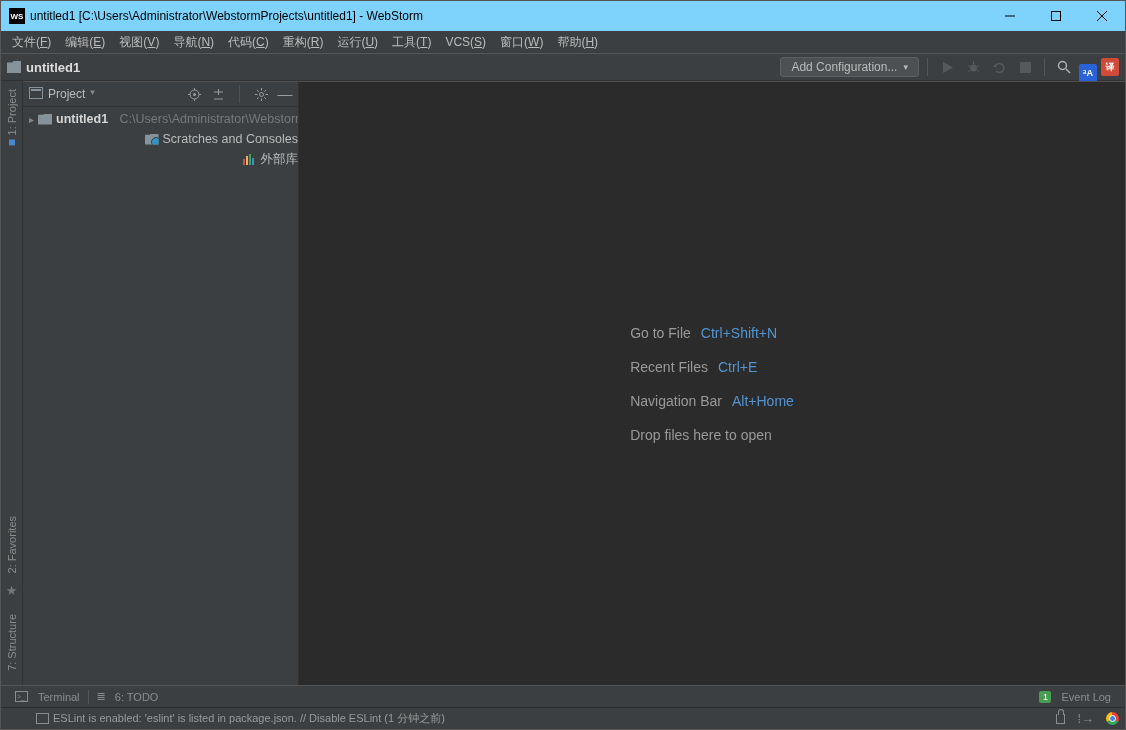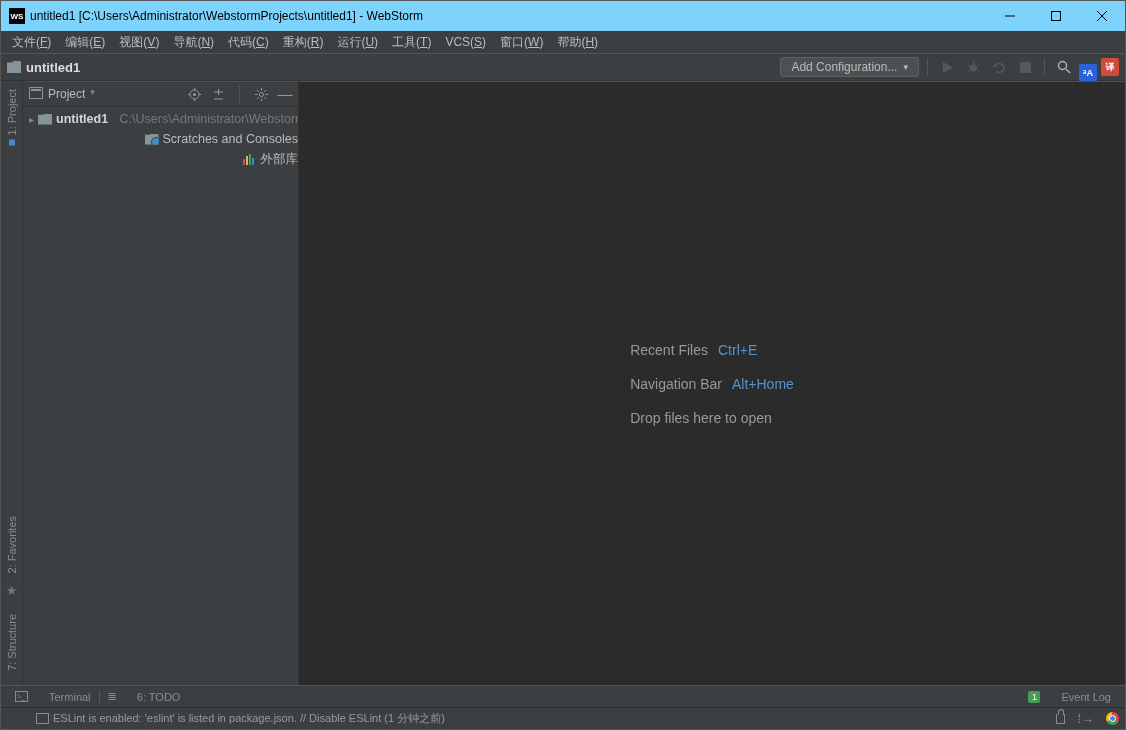--- a/index.html
+++ b/index.html
@@ -54,21 +54,21 @@
 .lib-icon span:nth-child(3){height:11px;background:#499c54;}
 .lib-icon span:nth-child(4){height:7px;background:#3592c4;}
 .tree .bold { font-weight: bold; color: #d5d5d5; }
 .tree .path { color: #787878; }
 .editor { flex: 1; background: #2b2b2b; color: #999; display: flex; align-items: center; justify-content: center; border-top: 1px solid #515151; }
 .editor-hints { font-size: 14px; display: flex; flex-direction: column; gap: 18px; }
 .editor-hints .row { display: flex; gap: 10px; }
 .editor-hints .label { color: #999; }
 .editor-hints .shortcut { color: #5394d0; }
 .bottom-toolbar { height: 22px; background: #3c3f41; border-top: 1px solid #555; display: flex; align-items: center; font-size: 11px; color: #8c8c8c; padding: 0 6px; }
-.bottom-toolbar .bt-item { display: flex; align-items: center; gap: 21px; padding: 0 8px; }
+.bottom-toolbar .bt-item { display: flex; align-items: center; gap: 10px; padding: 0 8px; }
 .bt-sep { width: 1px; height: 14px; background: #555; }
 .bottom-toolbar .right { margin-left: auto; display: flex; align-items: center; gap: 6px; }
 .green-badge { width: 12px; height: 12px; background: #499c54; border-radius: 2px; display:flex; align-items:center; justify-content:center; color:#fff; font-size:9px; }
 .statusbar { height: 22px; background: #3c3f41; border-top: 1px solid #2d2d2d; display: flex; align-items: center; font-size: 11px; color: #999; padding: 0 6px; }
 .statusbar .st-left { display: flex; align-items: center; gap: 4px; flex: 1; overflow: hidden; white-space: nowrap; margin-left: 29px; }
 .statusbar .st-right { display: flex; align-items: center; gap: 12px; }
 .rect-ic { width: 13px; height: 11px; border: 1px solid #8c8c8c; }
 .lock-ic { width: 9px; height: 10px; border: 1px solid #8c8c8c; border-top: none; position: relative; }
 .lock-ic::before { content:''; position:absolute; top:-5px; left:1px; width:4px; height:5px; border:1px solid #8c8c8c; border-bottom:none; border-radius: 3px 3px 0 0; }
 .chrome-ic { width: 13px; height: 13px; border-radius: 50%; background: conic-gradient(#ea4335 0 120deg,#34a853 120deg 240deg,#fbbc05 240deg 360deg); position:relative; }
@@ -246,20 +246,24 @@
               <span></span>
             </span>
           <span>外部库</span>
         </div>
       </div>
     </div>
 
     <div class="editor">
       <div class="editor-hints" id="editor-hints">
           <div class="row">
+            <span class="label">Go to File</span>
+            <span class="shortcut">Ctrl+Shift+N</span>
+          </div>
+          <div class="row">
             <span class="label">Recent Files</span>
             <span class="shortcut">Ctrl+E</span>
           </div>
           <div class="row">
             <span class="label">Navigation Bar</span>
             <span class="shortcut">Alt+Home</span>
           </div>
           <div class="row">
             <span class="label">Drop files here to open</span>
           </div>

